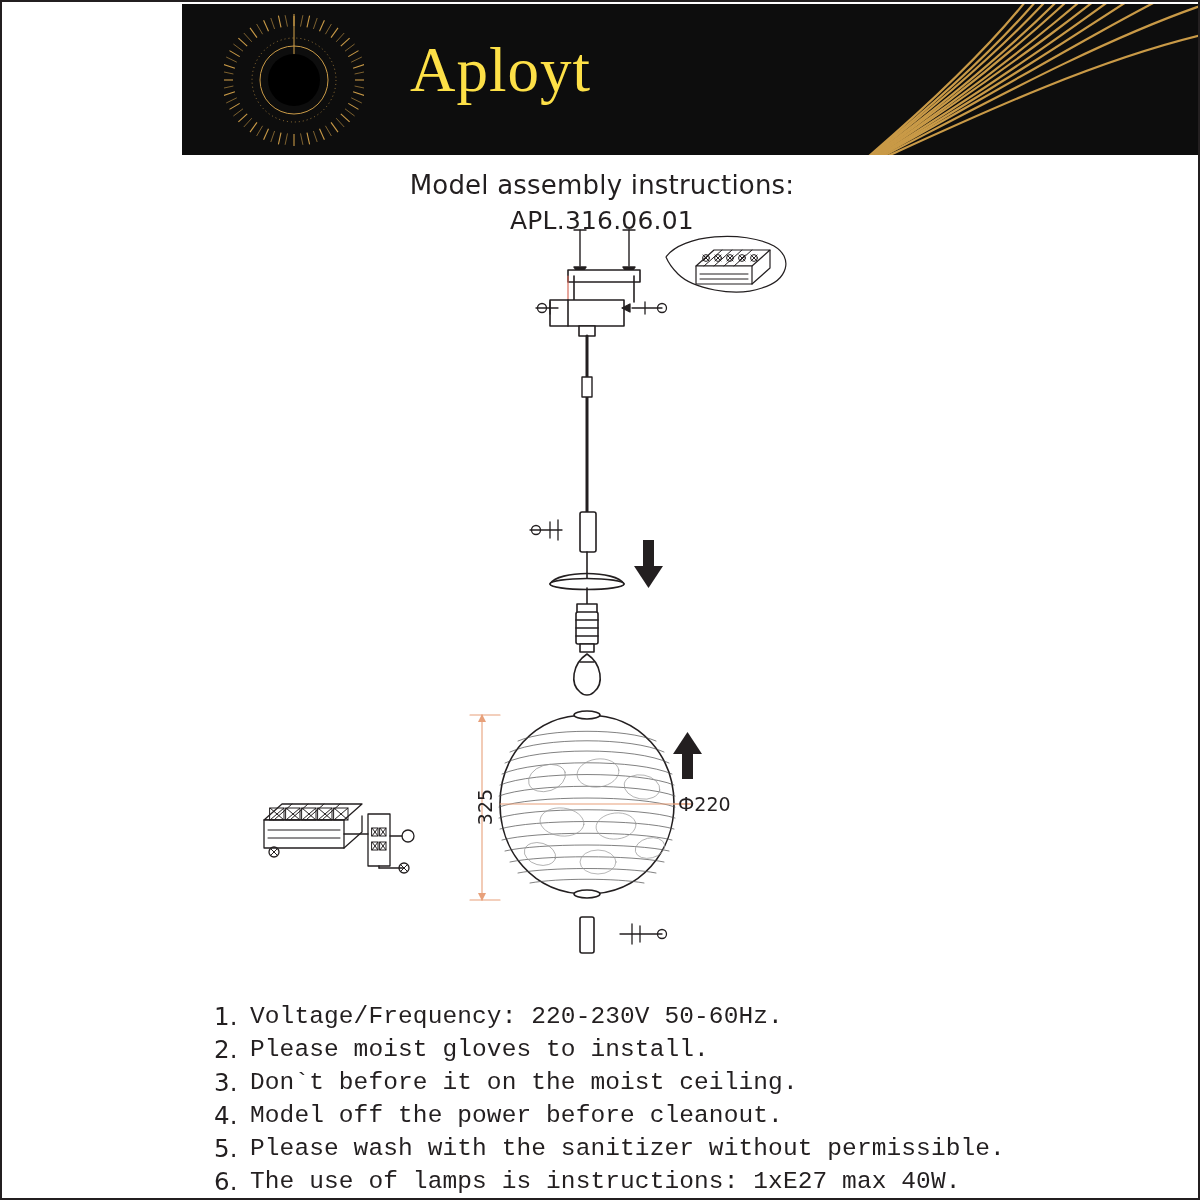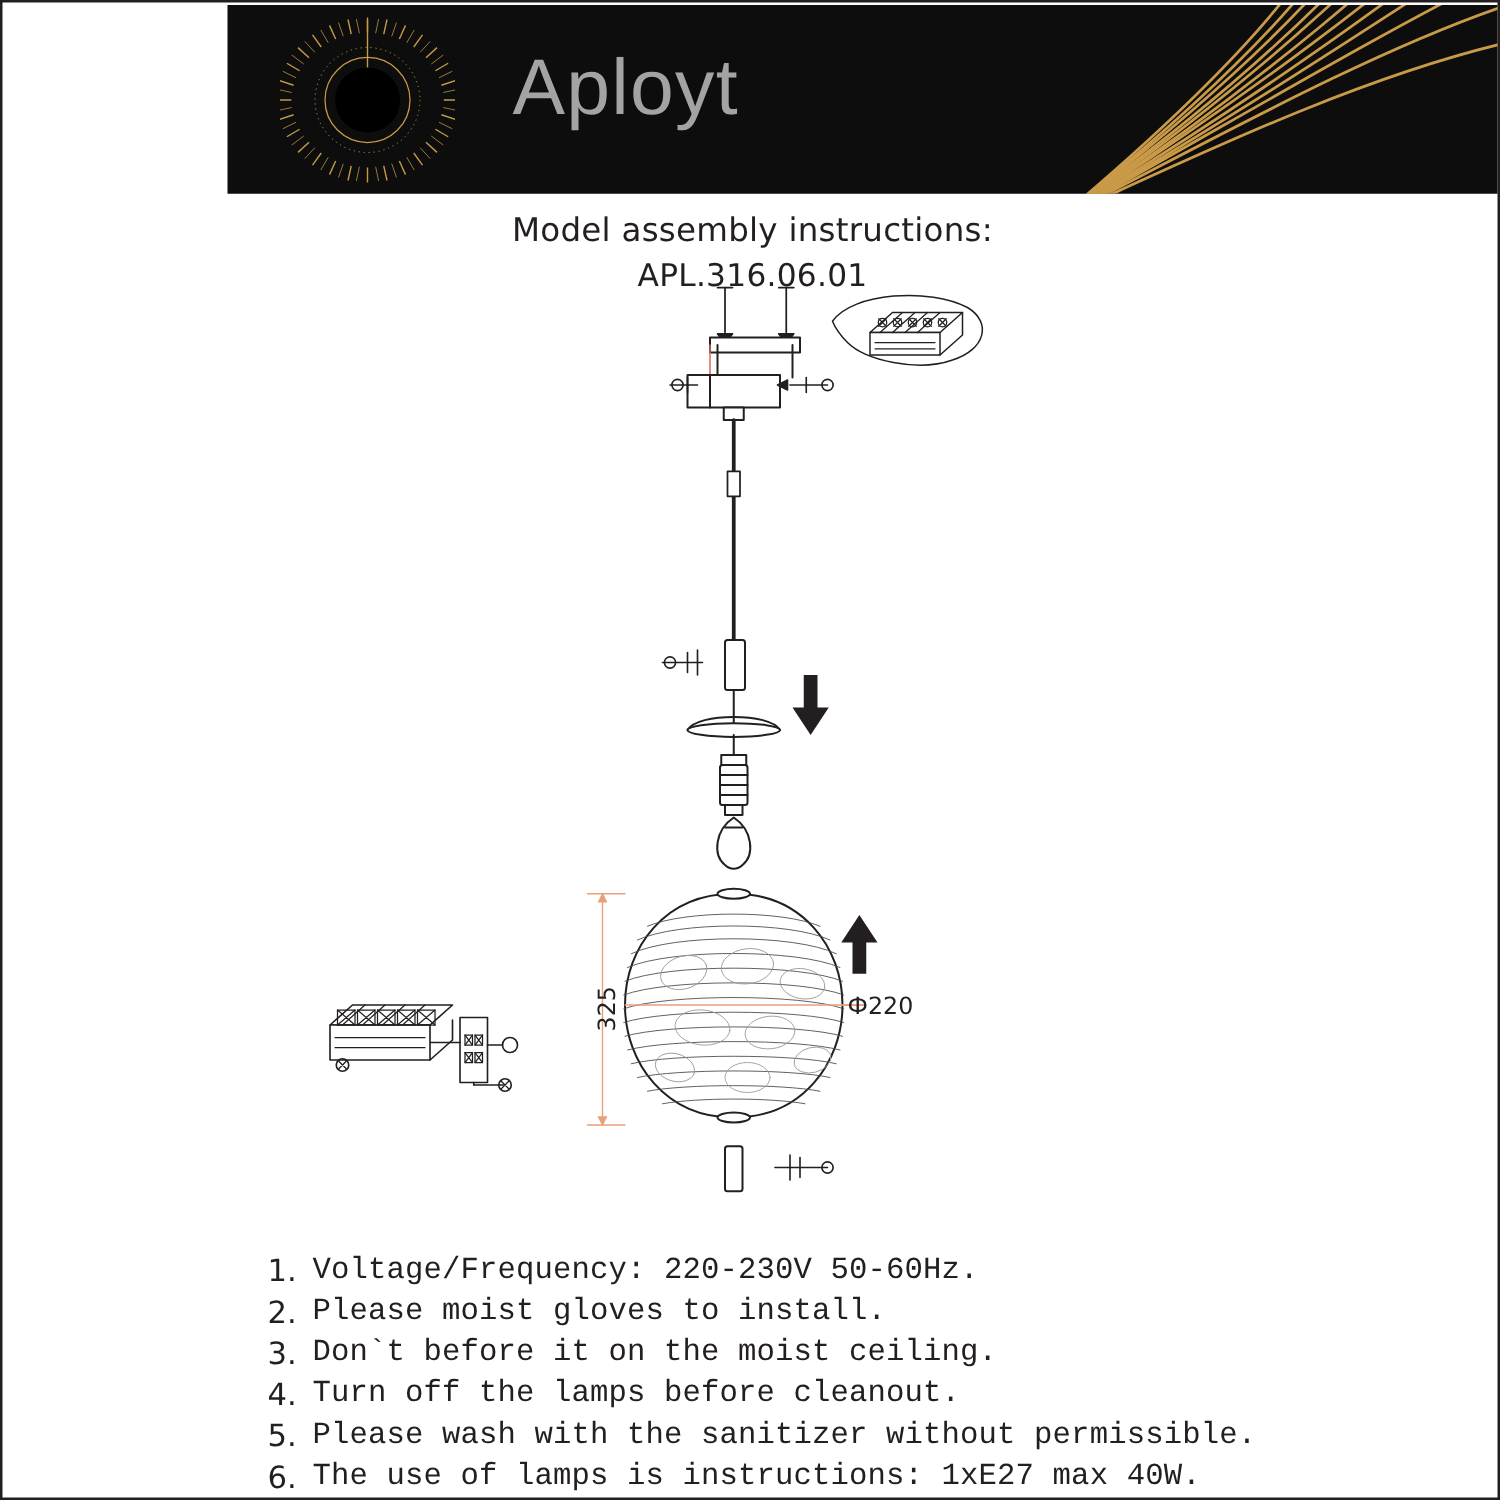--- a/index.html
+++ b/index.html
@@ -44,24 +44,24 @@
     position: absolute;
     right: -10px;
     top: -120px;
     width: 420px;
     height: 300px;
   }
   .brand {
     position: absolute;
     left: 228px;
     top: 30px;
-    font-family: Liberation Sans, sans-serif;
+    font-family: Liberation Serif, serif;
     font-size: 63px;
     letter-spacing: 1px;
-    color: #a3a3a3;
+    color: #fde047;
     font-weight: 400;
   }
 
   
   .title-block {
     position: absolute;
     top: 168px;
     left: 0;
     width: 1200px;
     text-align: center;
@@ -441,21 +441,21 @@
     <div class="note">
       <span class="note-num">2.</span>
       <span class="note-text">Please moist gloves to install.</span>
     </div>
     <div class="note">
       <span class="note-num">3.</span>
       <span class="note-text">Don`t before it on the moist ceiling.</span>
     </div>
     <div class="note">
       <span class="note-num">4.</span>
-      <span class="note-text">Turn off the lamps before cleanout.</span>
+      <span class="note-text">Model off the power before cleanout.</span>
     </div>
     <div class="note">
       <span class="note-num">5.</span>
       <span class="note-text">Please wash with the sanitizer without permissible.</span>
     </div>
     <div class="note">
       <span class="note-num">6.</span>
       <span class="note-text">The use of lamps is instructions: 1xE27 max 40W.</span>
     </div>
   </div>

